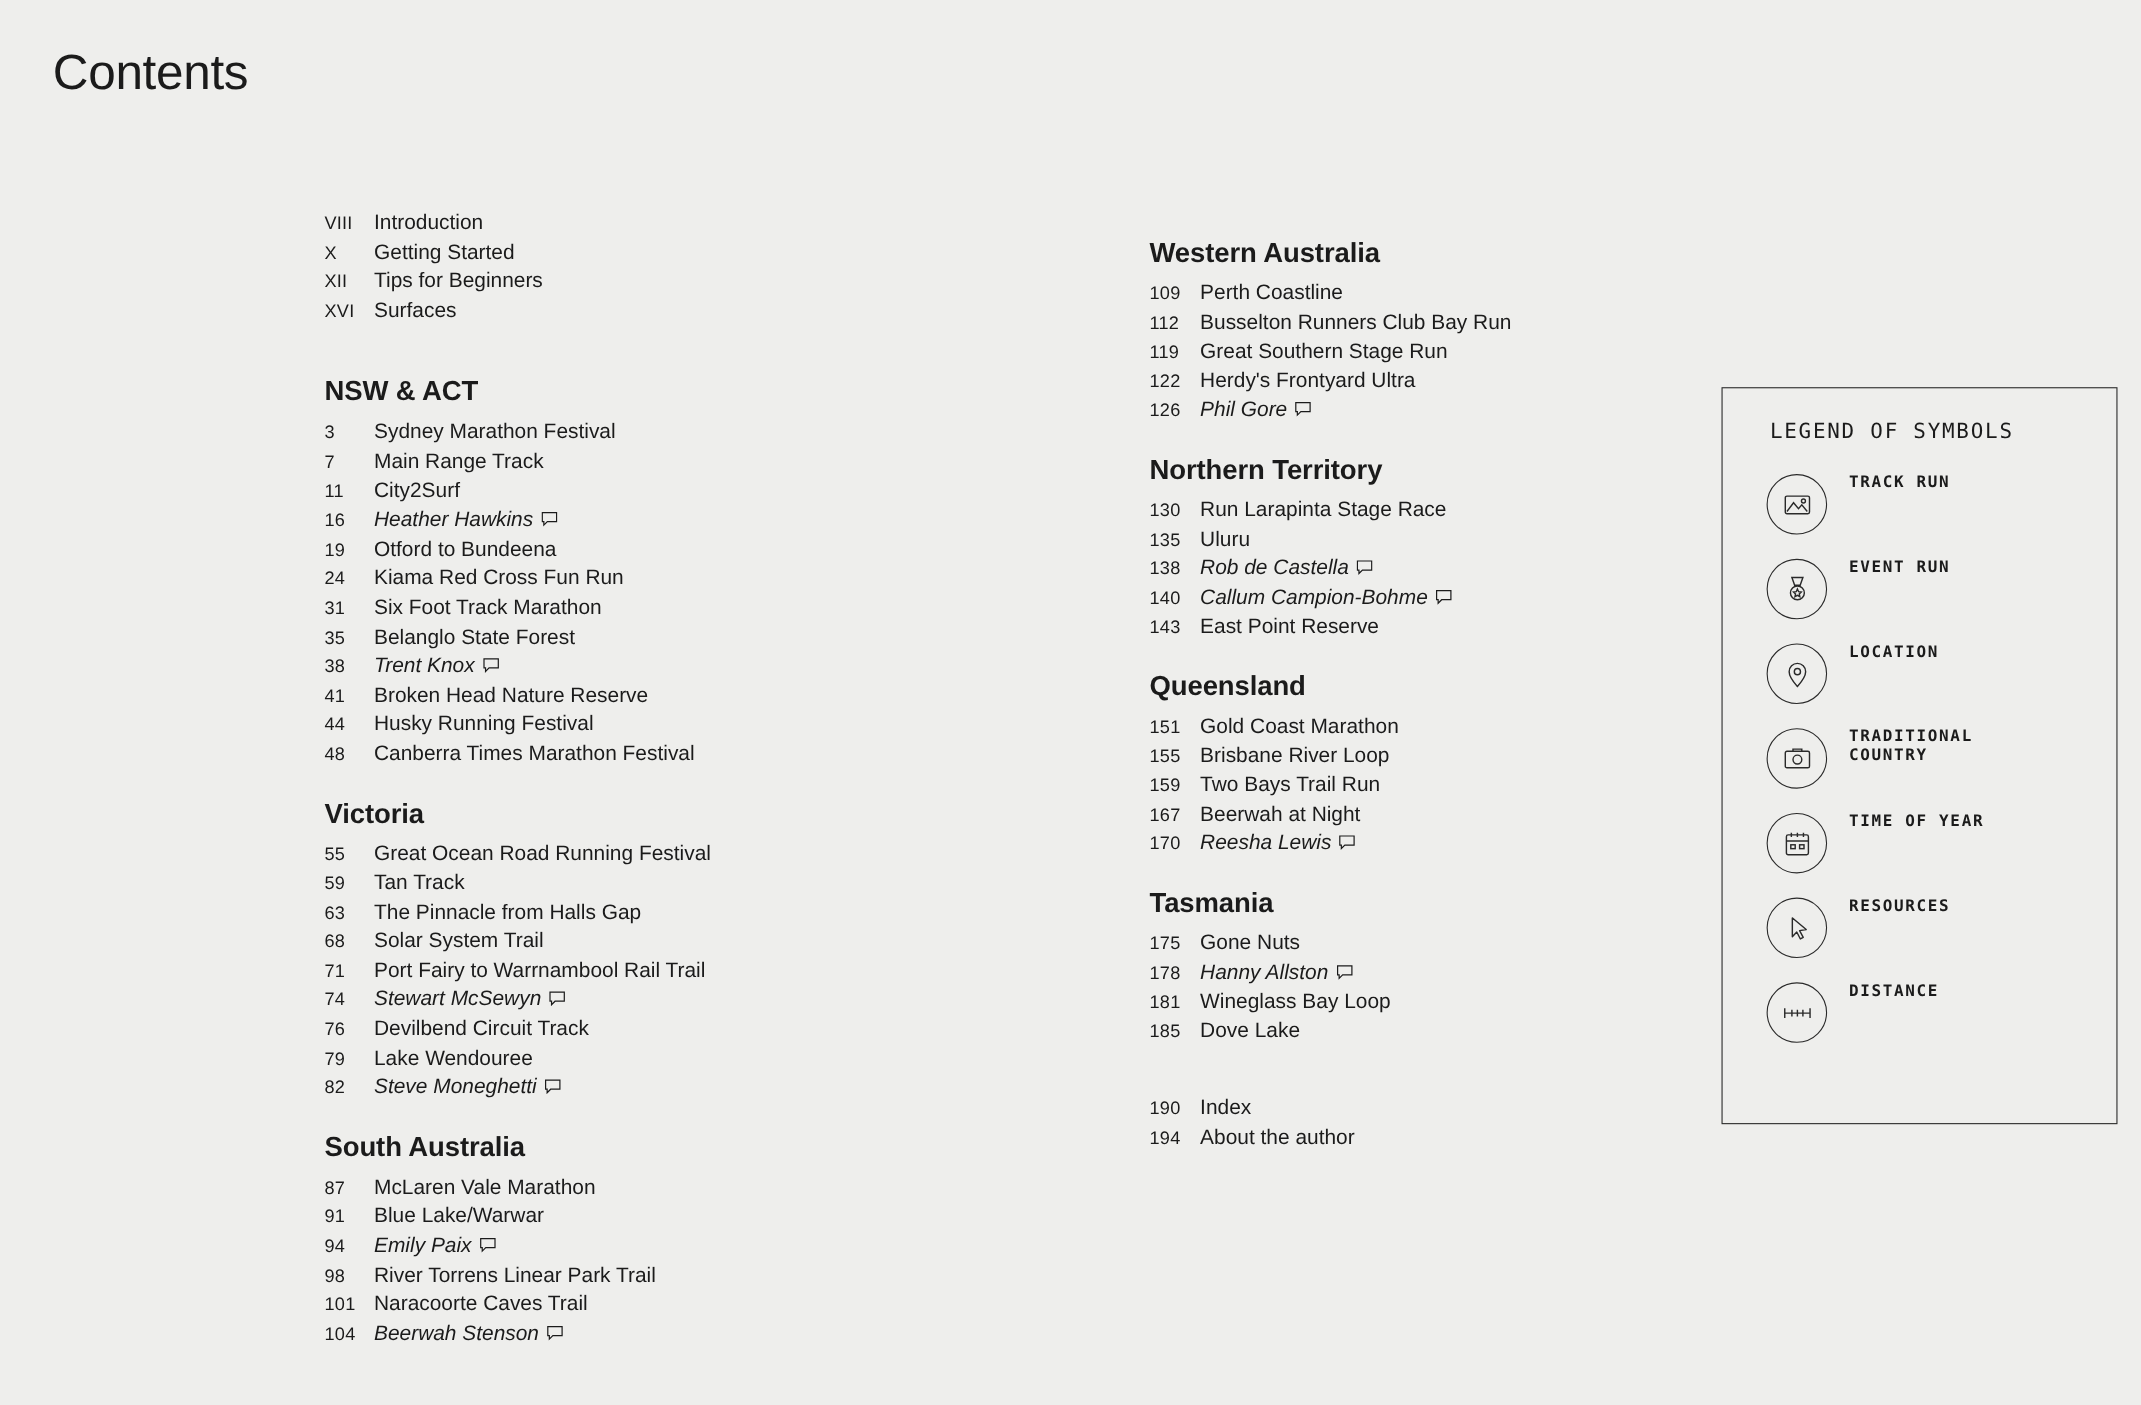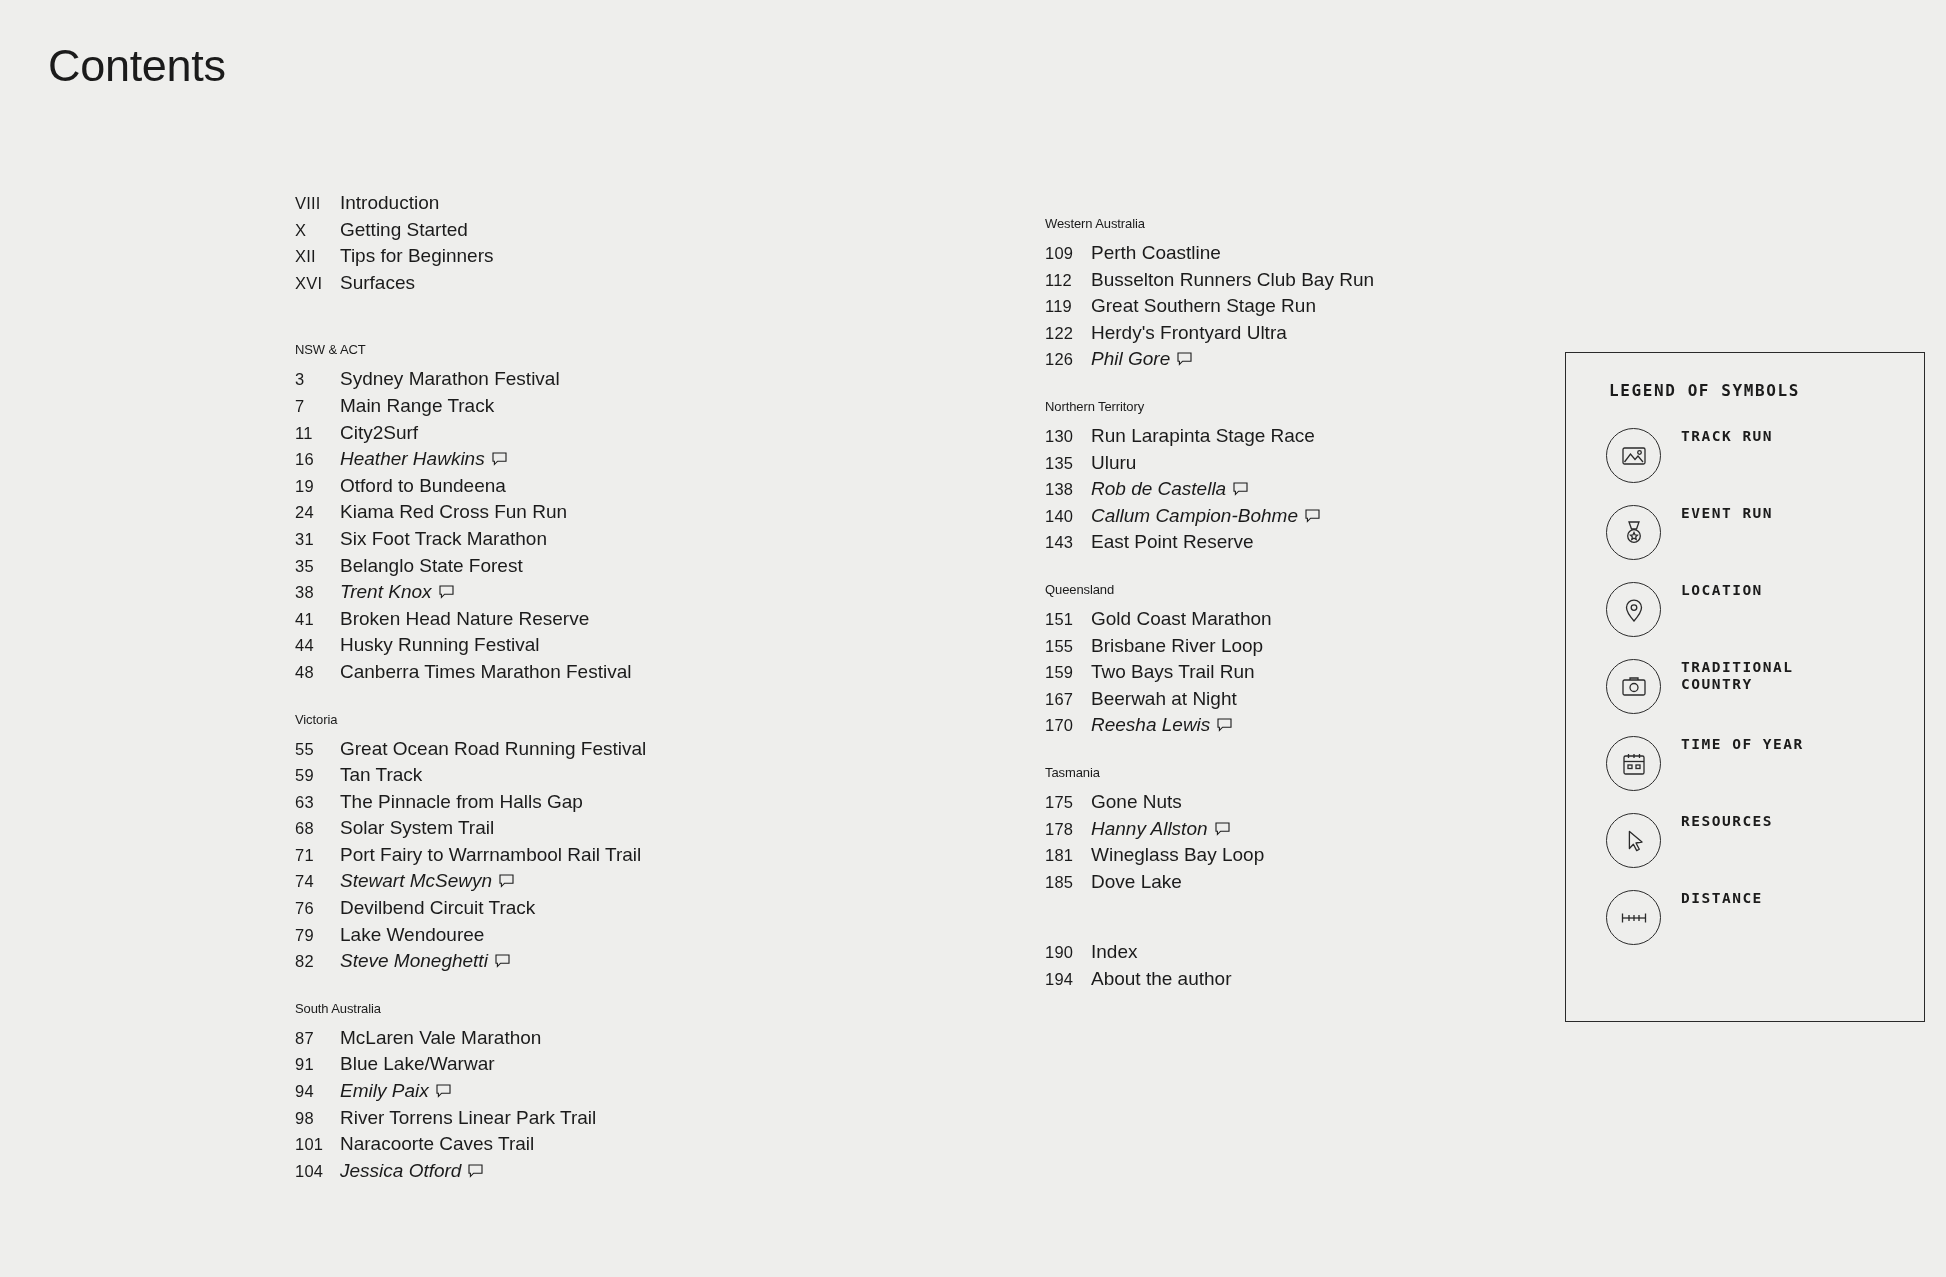--- a/index.html
+++ b/index.html
@@ -64,22 +64,22 @@
     display: inline-block;
     margin-left: 7px;
     position: relative;
     top: 1px;
   }
 
   .section {
     margin-top: 26px;
   }
   .section-head {
-    font-size: 13px;
-    font-weight: 400;
+    font-size: 25px;
+    font-weight: 700;
     margin-left: 0px;
     margin-bottom: 9px;
     letter-spacing: -0.1px;
   }
   .col-left .section-head { padding-left: 0px; }
   .section-body .entry { }
 
   .back-list { margin-top: 44px; }
 
   
@@ -87,25 +87,24 @@
     position: absolute;
     left: 1565px;
     top: 352px;
     width: 360px;
     height: 670px;
     border: 1.6px solid #2a2a2a;
     box-sizing: border-box;
   }
   .legend-title {
     font-family: "DejaVu Sans Mono", monospace;
-    font-size: 16px;
+    font-size: 19px;
     letter-spacing: 1.6px;
     color: #1b1b1b;
     margin: 28px 0 0 43px;
-    font-weight: bold;
   }
   .legend-items {
     margin-top: 28px;
     padding-left: 40px;
   }
   .legend-row {
     display: flex;
     align-items: flex-start;
     height: 77px;
     font-weight: bold;
@@ -276,21 +275,21 @@
           <div class="entry">
             <span class="num">98</span>
             <span><span class="label">River Torrens Linear Park Trail</span></span>
           </div>
           <div class="entry">
             <span class="num">101</span>
             <span><span class="label">Naracoorte Caves Trail</span></span>
           </div>
           <div class="entry person">
             <span class="num">104</span>
-            <span><span class="label">Jessica Otford</span><span class="bubble"><svg width="15" height="14" viewBox="0 0 15 14" fill="none" xmlns="http://www.w3.org/2000/svg">
+            <span><span class="label">Beerwah Stenson</span><span class="bubble"><svg width="15" height="14" viewBox="0 0 15 14" fill="none" xmlns="http://www.w3.org/2000/svg">
                   <path d="M1 1h13v8.2H5.6L2.4 12.4V9.2H1V1z" stroke="#1b1b1b" stroke-width="1.1" fill="none"></path>
                 </svg></span></span>
           </div>
         </div>
       </div>
     </div>
 </div>
 
 <div class="col col-right">
   <div>

